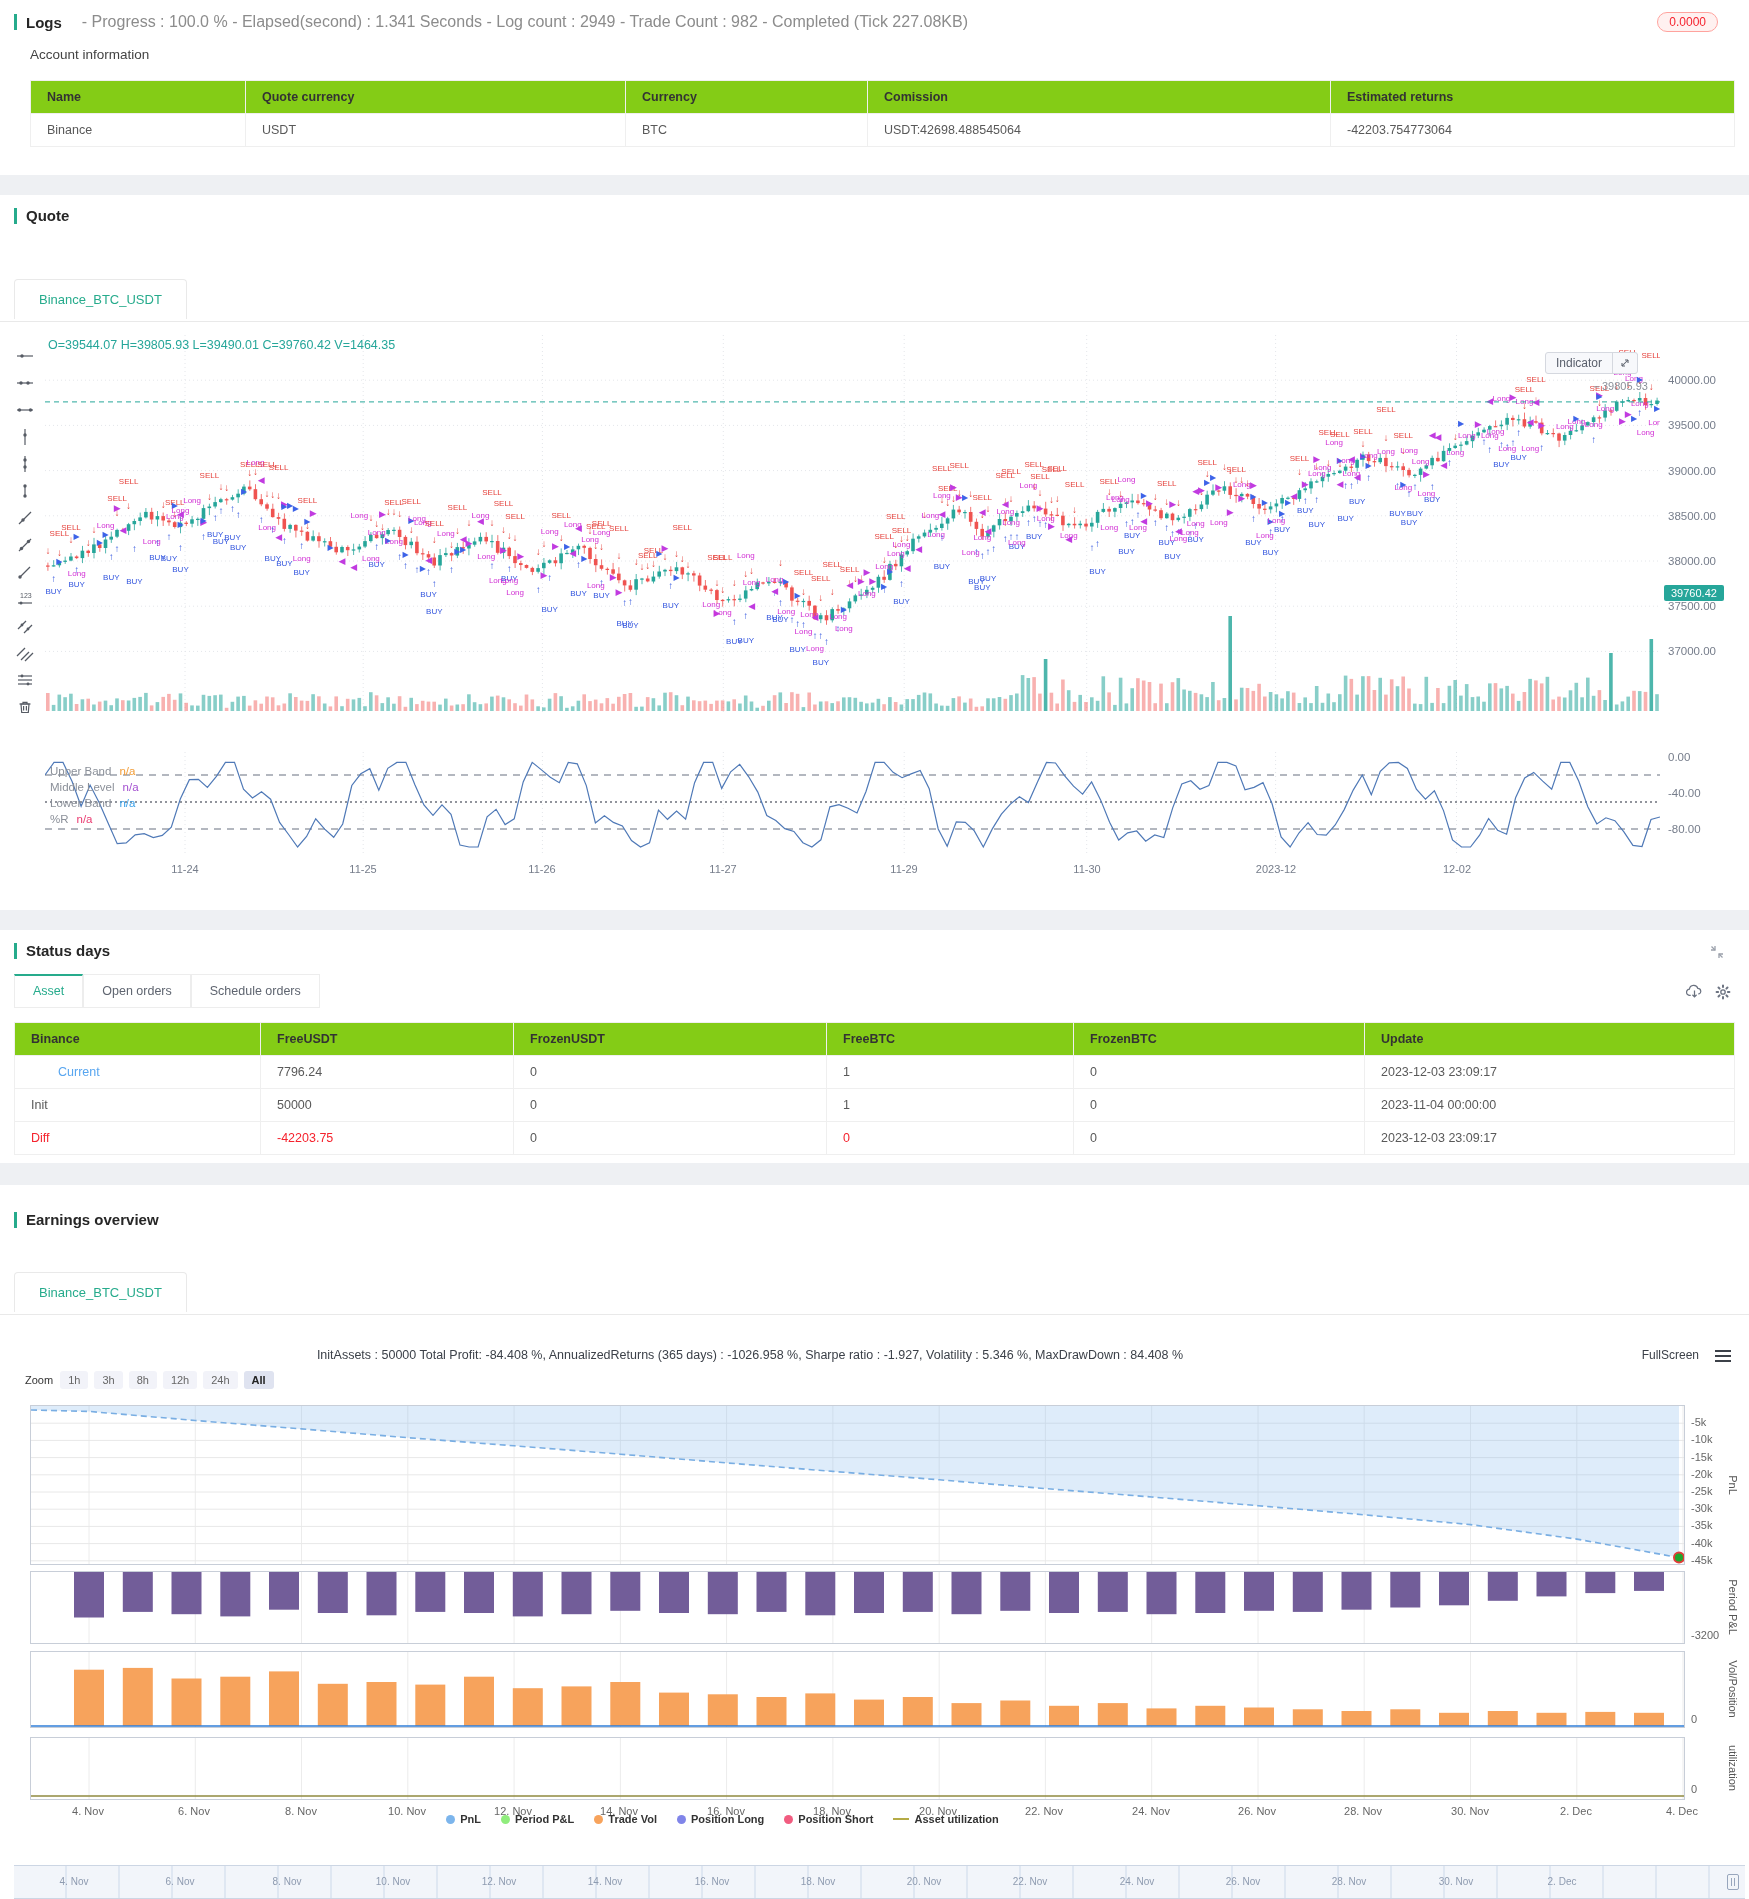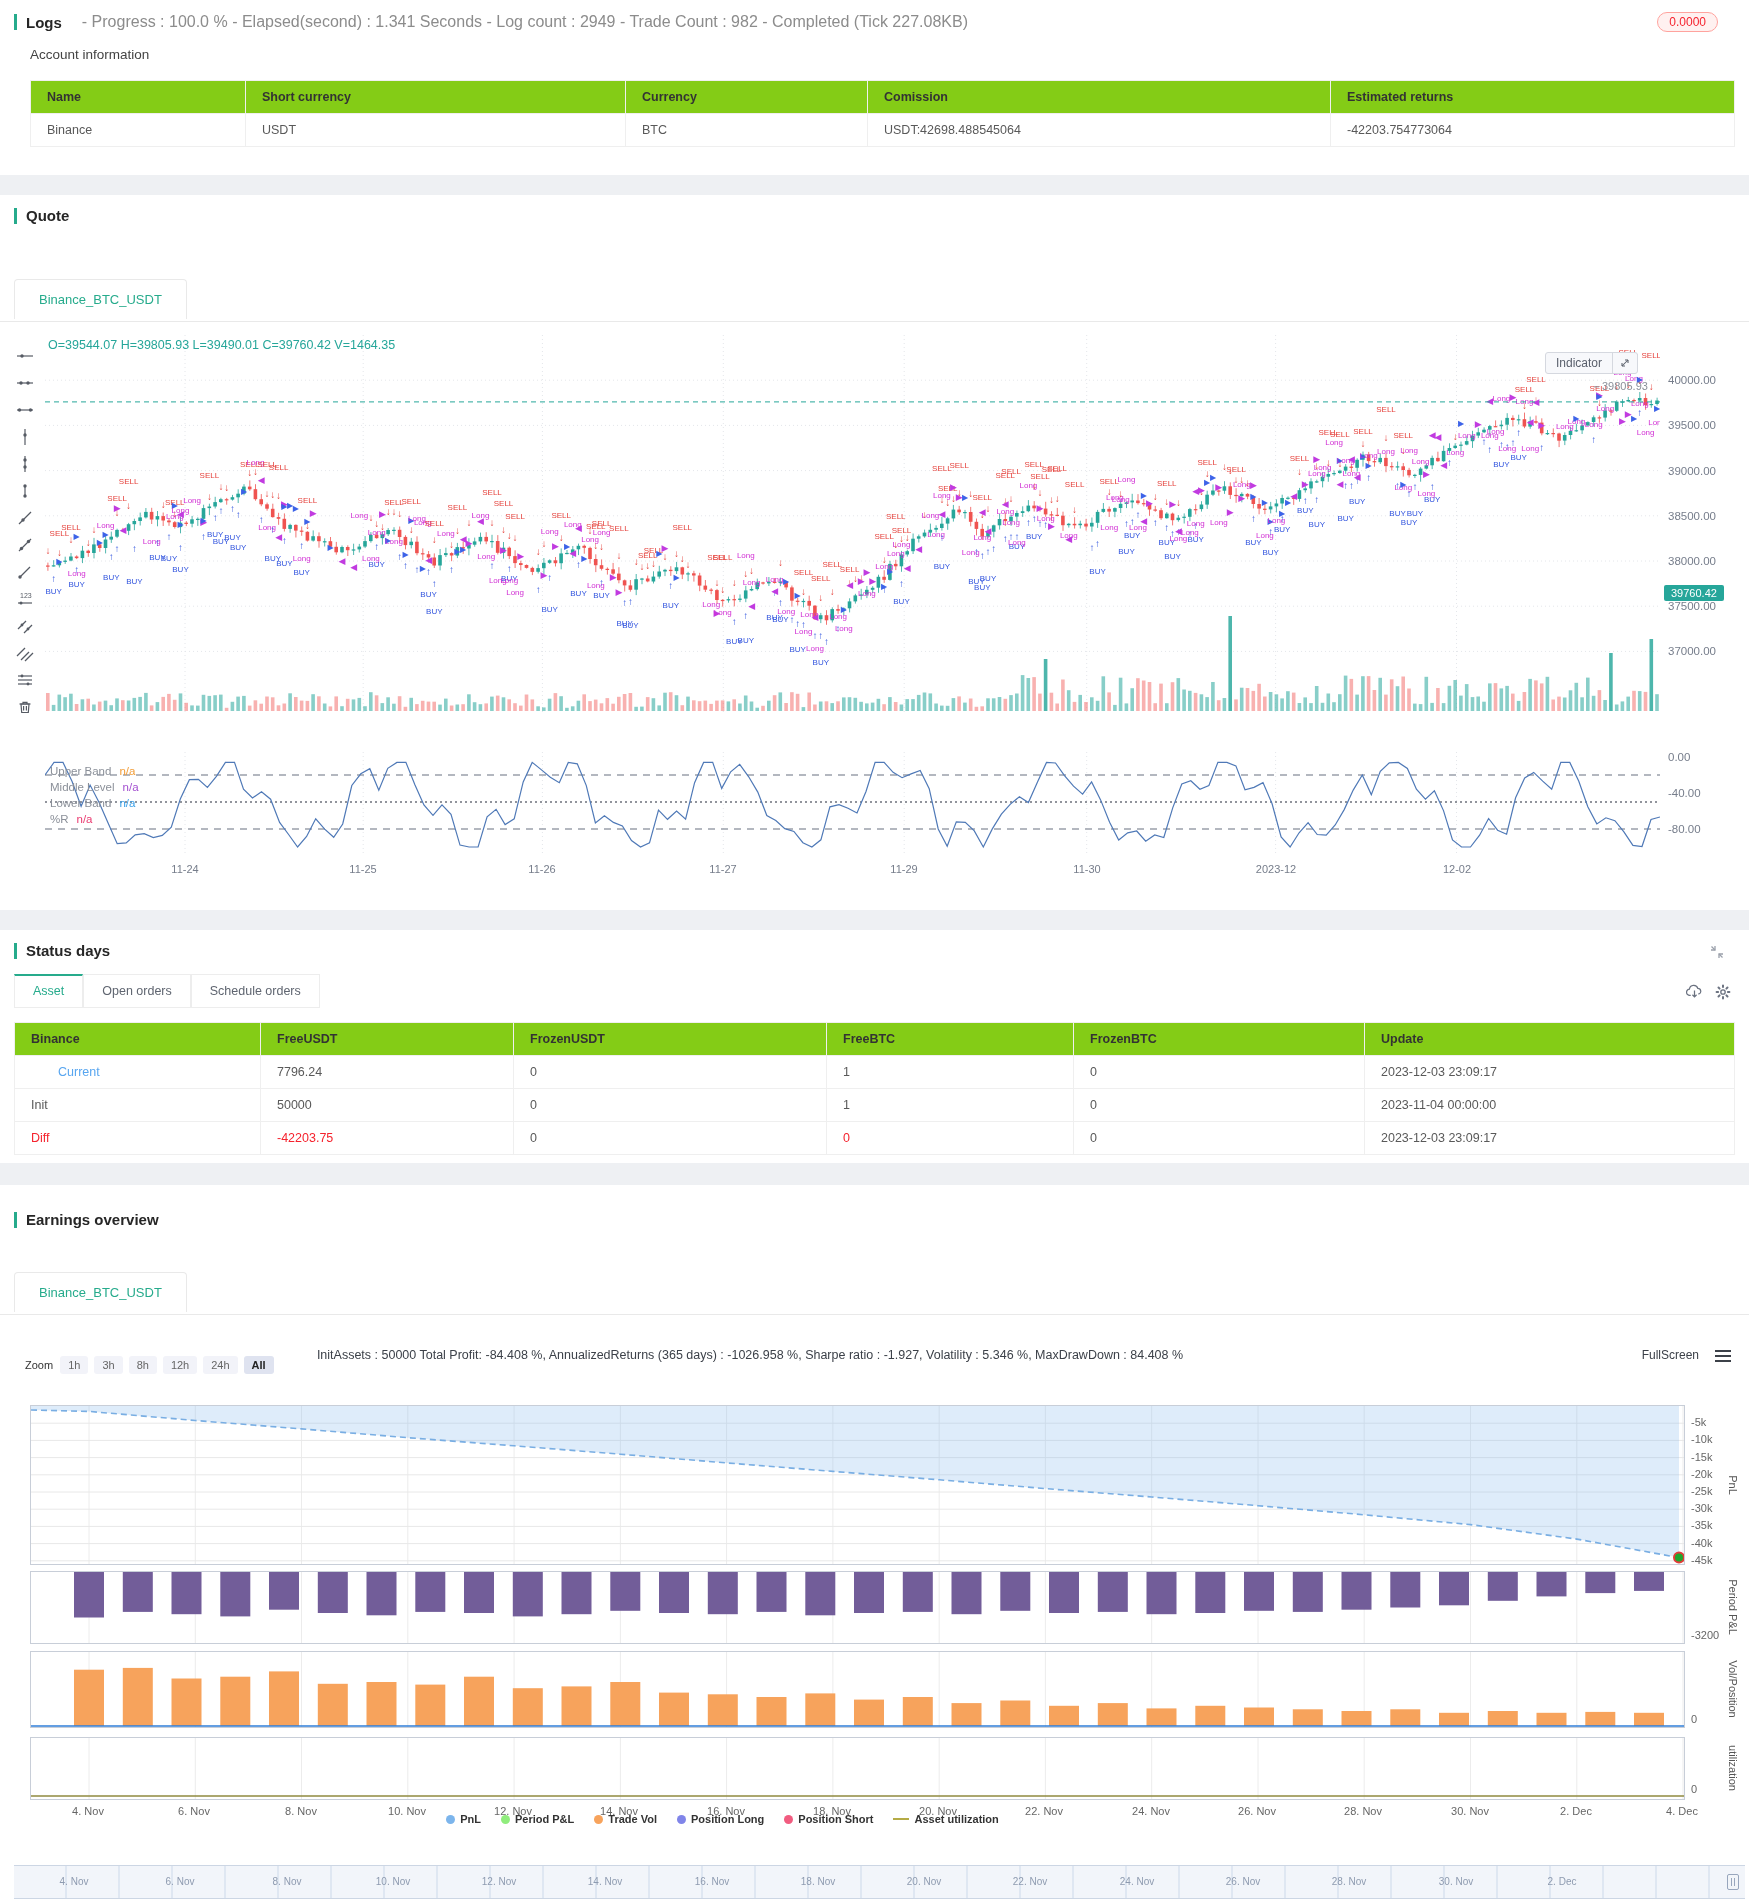--- a/index.html
+++ b/index.html
@@ -86,21 +86,21 @@
     <colgroup>
         <col style="width:215px">
         <col style="width:380px">
         <col style="width:242px">
         <col style="width:463px">
         <col>
       </colgroup>
     <thead>
         <tr>
           <th>Name</th>
-          <th>Short currency</th>
+          <th>Quote currency</th>
           <th>Currency</th>
           <th>Comission</th>
           <th>Estimated returns</th>
         </tr>
       </thead>
     <tbody>
         <tr>
           <td>Binance</td>
           <td>USDT</td>
           <td>BTC</td>
@@ -1792,21 +1792,21 @@
   <div class="tabbar" style="top:86px;height:44px;">
     <div class="tab">Binance_BTC_USDT</div>
   </div>
   <div class="e-sum" style="top:163px;">InitAssets : 50000 Total Profit: -84.408 %, AnnualizedReturns (365 days) : -1026.958 %, Sharpe ratio : -1.927, Volatility : 5.346 %, MaxDrawDown : 84.408 %</div>
   <div class="fs-btn" style="right:50px;top:163px;cursor:pointer;">FullScreen</div>
   <div class="burger" style="right:18px;top:165px;">
       <i></i>
       <i></i>
       <i></i>
     </div>
-  <div class="zoomrow" style="top:171px;">
+  <div class="zoomrow" style="top:186px;">
     <span>Zoom</span>
     <span id="zoom-btns" style="display:flex;gap:6px;">
         <span class="zbtn">1h</span>
         <span class="zbtn">3h</span>
         <span class="zbtn">8h</span>
         <span class="zbtn">12h</span>
         <span class="zbtn">24h</span>
         <span class="zbtn active">All</span>
       </span>
   </div>

